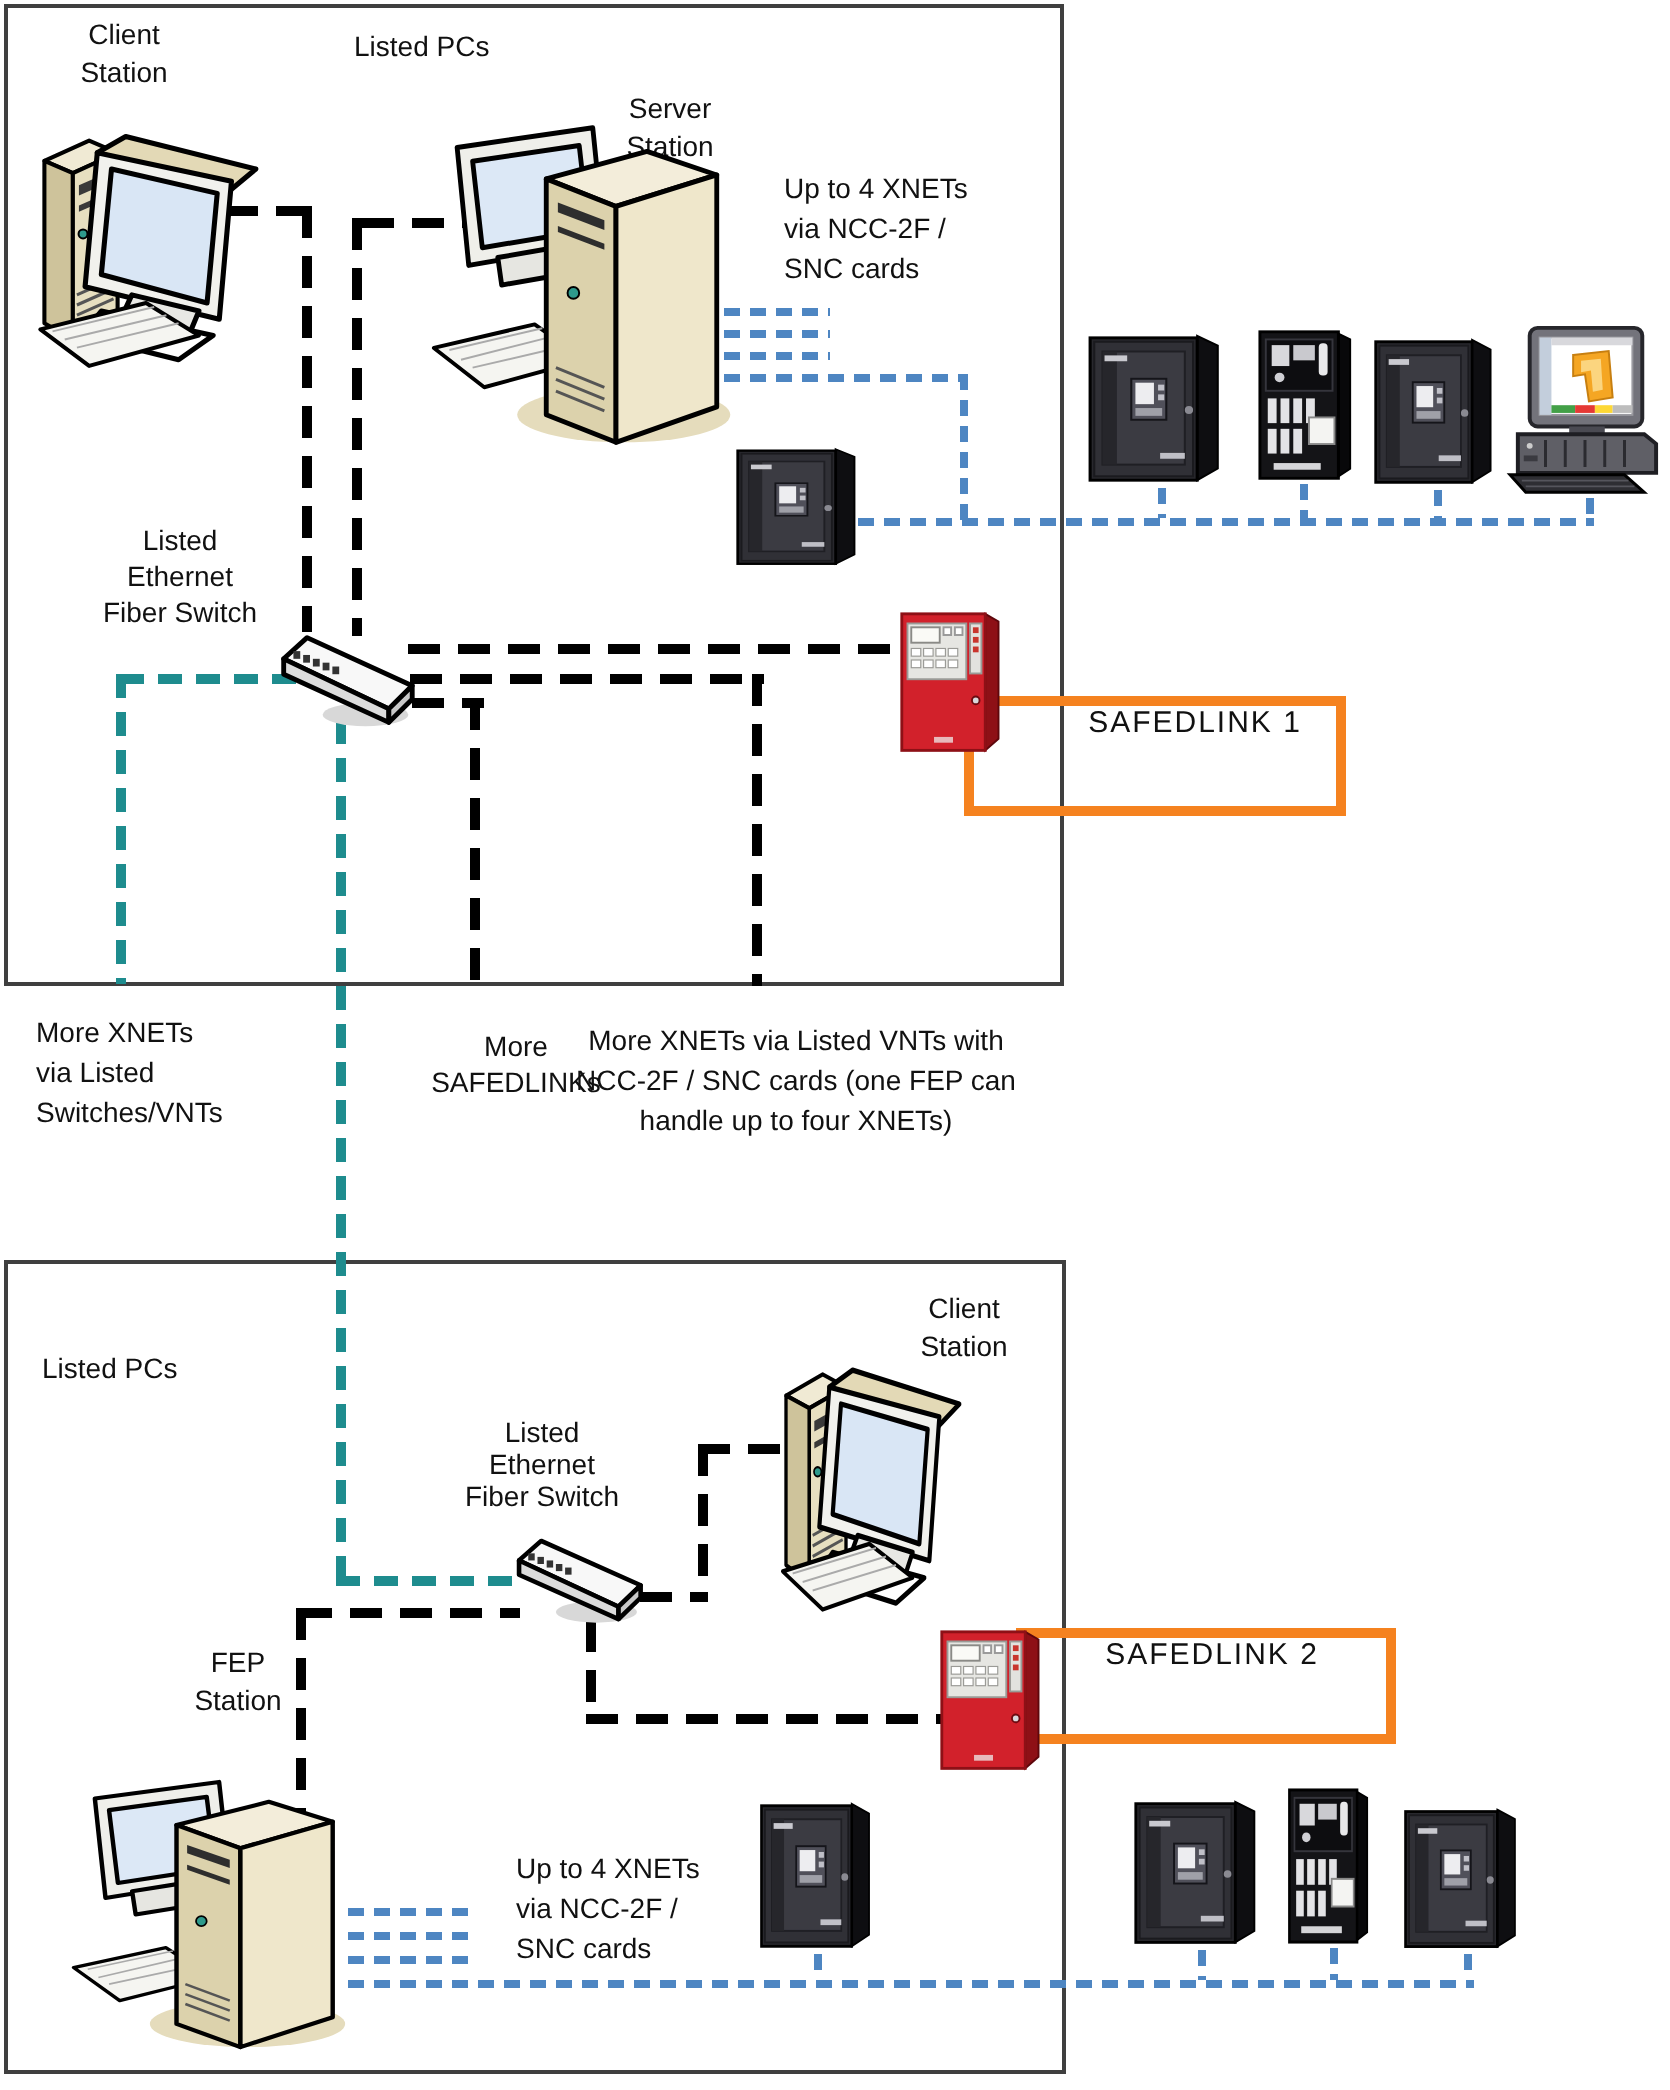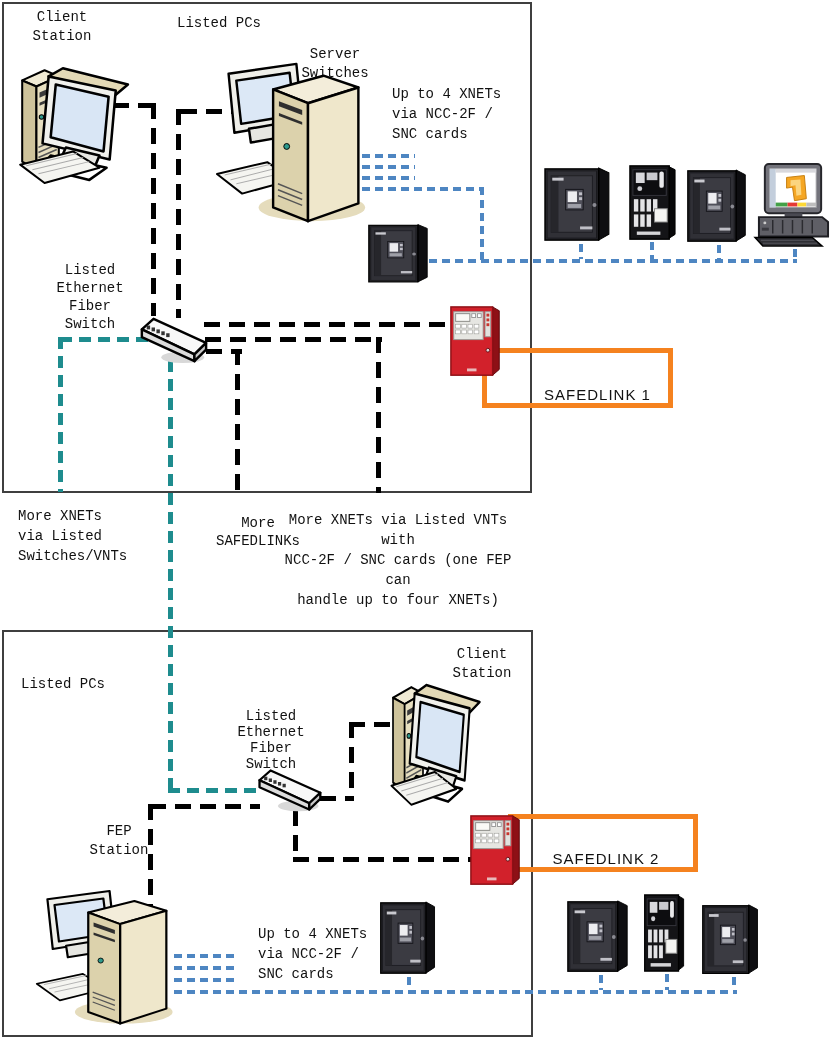--- a/index.html
+++ b/index.html
@@ -2,35 +2,35 @@
 <html style="--line-black: #000000; --line-blue: #4E86C2; --line-teal: #1E8C8E; --accent-orange: #F5821F; --panel-red: #D2212B; --box-border: #3F3F3F; --text: #111111;"><head>
 <meta charset="utf-8">
 <style>
   html,body { margin:0; padding:0; background:#fff; }
   #canvas {
     position:relative; width:835px; height:1045px; background:#fff;
     font-family:"Liberation Sans", sans-serif; color:var(--text,#111);
     overflow:hidden;
   }
   .frame { position:absolute; border:2px solid var(--box-border,#3f3f3f); box-sizing:border-box; background:transparent; }
-  .lbl { position:absolute; font-size:14px; line-height:19px; white-space:pre-line; color:var(--text,#111);font-family:Liberation Mono, monospace; }
+  .lbl { position:absolute; font-size:14px; line-height:19px; white-space:pre-line; color:var(--text,#111); }
   .ctr { text-align:center; }
   .lh16 { line-height:16px; }
   .lh20 { line-height:20px; }
   
   .ln { position:absolute; }
   .bk-h { height:5px; background:repeating-linear-gradient(90deg, var(--line-black,#000) 0 16px, transparent 16px 25px); }
   .bk-v { width:5px;  background:repeating-linear-gradient(180deg, var(--line-black,#000) 0 16px, transparent 16px 25px); }
   .tl-h { height:5px; background:repeating-linear-gradient(90deg, var(--line-teal,#1E8C8E) 0 12px, transparent 12px 19px); }
   .tl-v { width:5px;  background:repeating-linear-gradient(180deg, var(--line-teal,#1E8C8E) 0 12px, transparent 12px 19px); }
   .bl-h { height:4px; background:repeating-linear-gradient(90deg, var(--line-blue,#4E86C2) 0 8px, transparent 8px 13px); }
   .bl-v { width:4px;  background:repeating-linear-gradient(180deg, var(--line-blue,#4E86C2) 0 8px, transparent 8px 13px); }
   .sl-box {
     position:absolute; border:5px solid var(--accent-orange,#F5821F); box-sizing:border-box;
-    display:flex; align-items:flex-end; justify-content:center;
+    display:flex; align-items:flex-start; justify-content:center;
     font-size:15px; letter-spacing:1px; background:transparent;
   }
   .dev { position:absolute; overflow:visible; }
 </style>
 </head>
 <body>
 
 <div id="canvas">
 
   <svg width="0" height="0" style="position:absolute">
@@ -248,21 +248,21 @@
     <span>SAFEDLINK 1</span>
   </div>
   <div class="sl-box" style="left:508px; top:800px; width:190px; height:58px; padding-left:6px;margin-top:14px;">
     <span>SAFEDLINK 2</span>
   </div>
 
   <div class="lbl ctr" style="left:22px; top:8px; width:80px;">Client
 Station</div>
   <div class="lbl" style="left:177px; top:14px;">Listed PCs</div>
   <div class="lbl ctr" style="left:290px; top:45px; width:90px;">Server
-Switches</div>
+Station</div>
   <div class="lbl lh20" style="left:392px; top:84px;">Up to 4 XNETs
 via NCC-2F /
 SNC cards</div>
   <div class="lbl ctr" style="left:42px; top:261px; width:96px; line-height:18px;">Listed
 Ethernet
 Fiber Switch</div>
 
   <div class="lbl lh20" style="left:18px; top:506px;">More XNETs
 via Listed
 Switches/VNTs</div>

